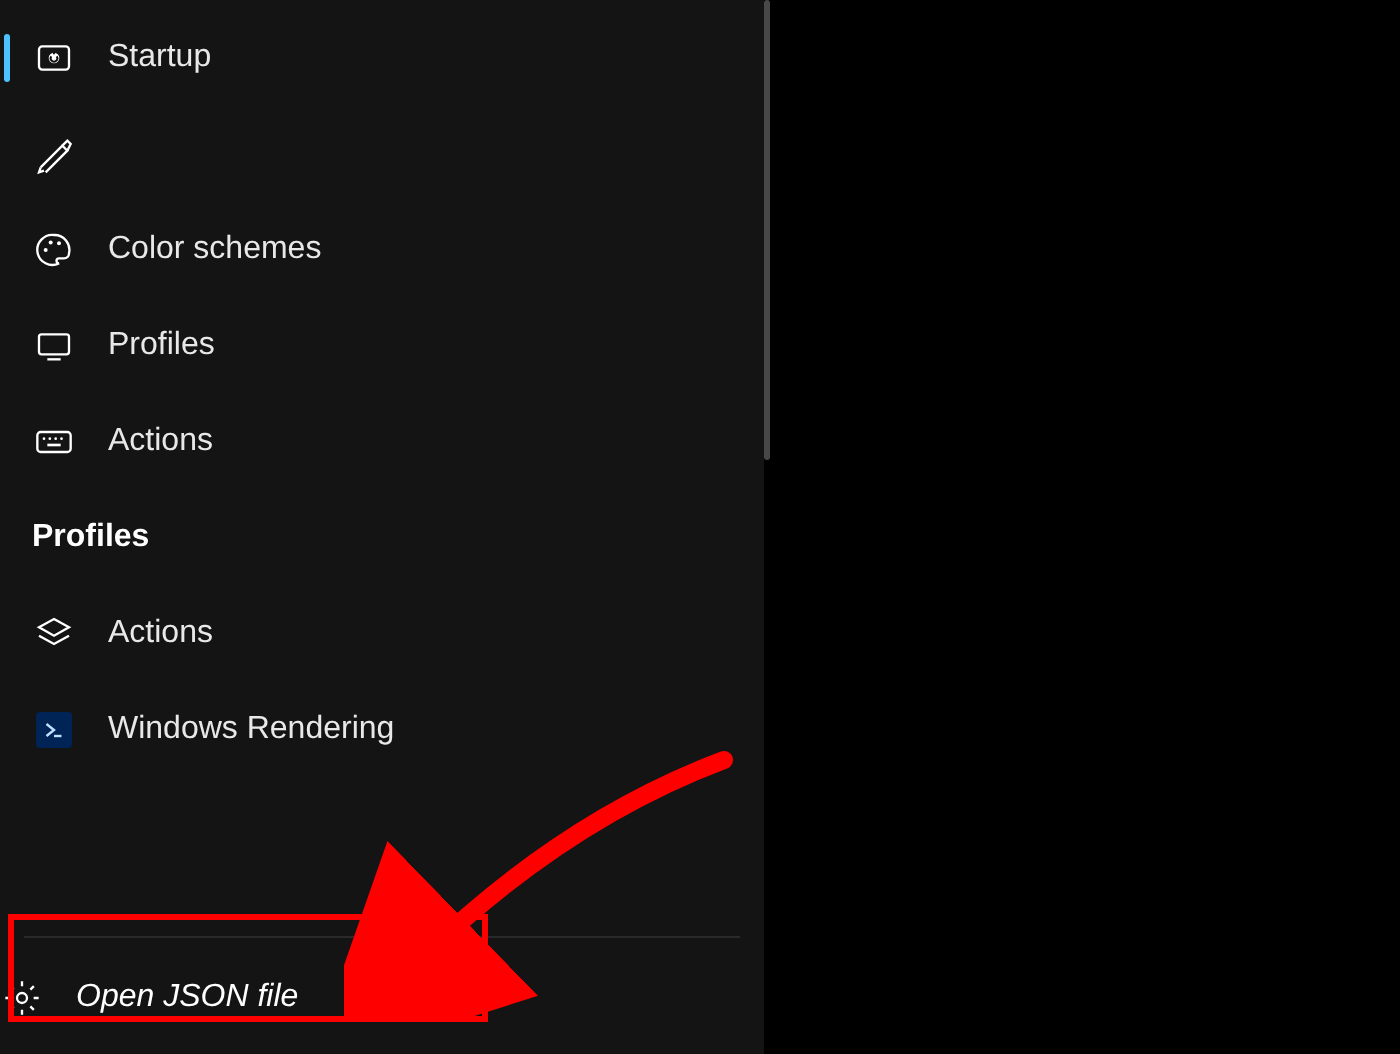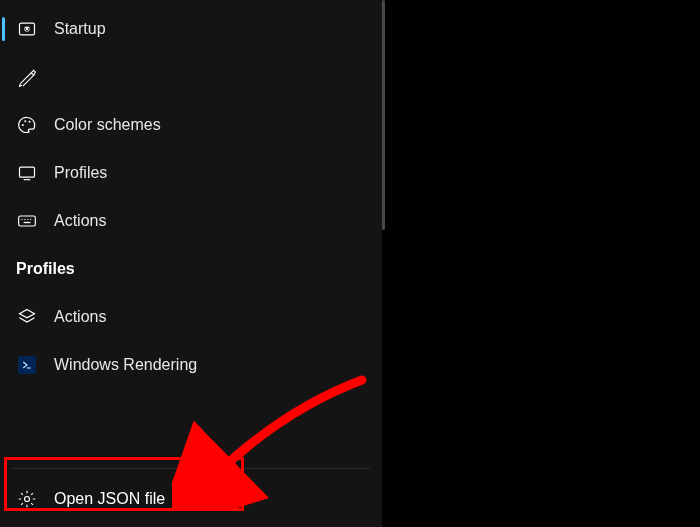--- a/index.html
+++ b/index.html
@@ -103,24 +103,25 @@
   }
   .separator {
     height: 1px;
     background: #2a2a2a;
     margin: 0 12px 2px 12px;
   }
   .bottom-item {
     height: 56px;
     display: flex;
     align-items: center;
-    padding-left: 16px;
+    padding-left: 0;
     font-size: 16.5px;
     color: #fff;
     box-sizing: border-box;
+    font-style: italic;
   }
   .bottom-item .icon {
     width: 22px;
     height: 22px;
     display: inline-flex;
     align-items: center;
     justify-content: center;
     margin-right: 16px;
   }
   .bottom-item .icon svg {

